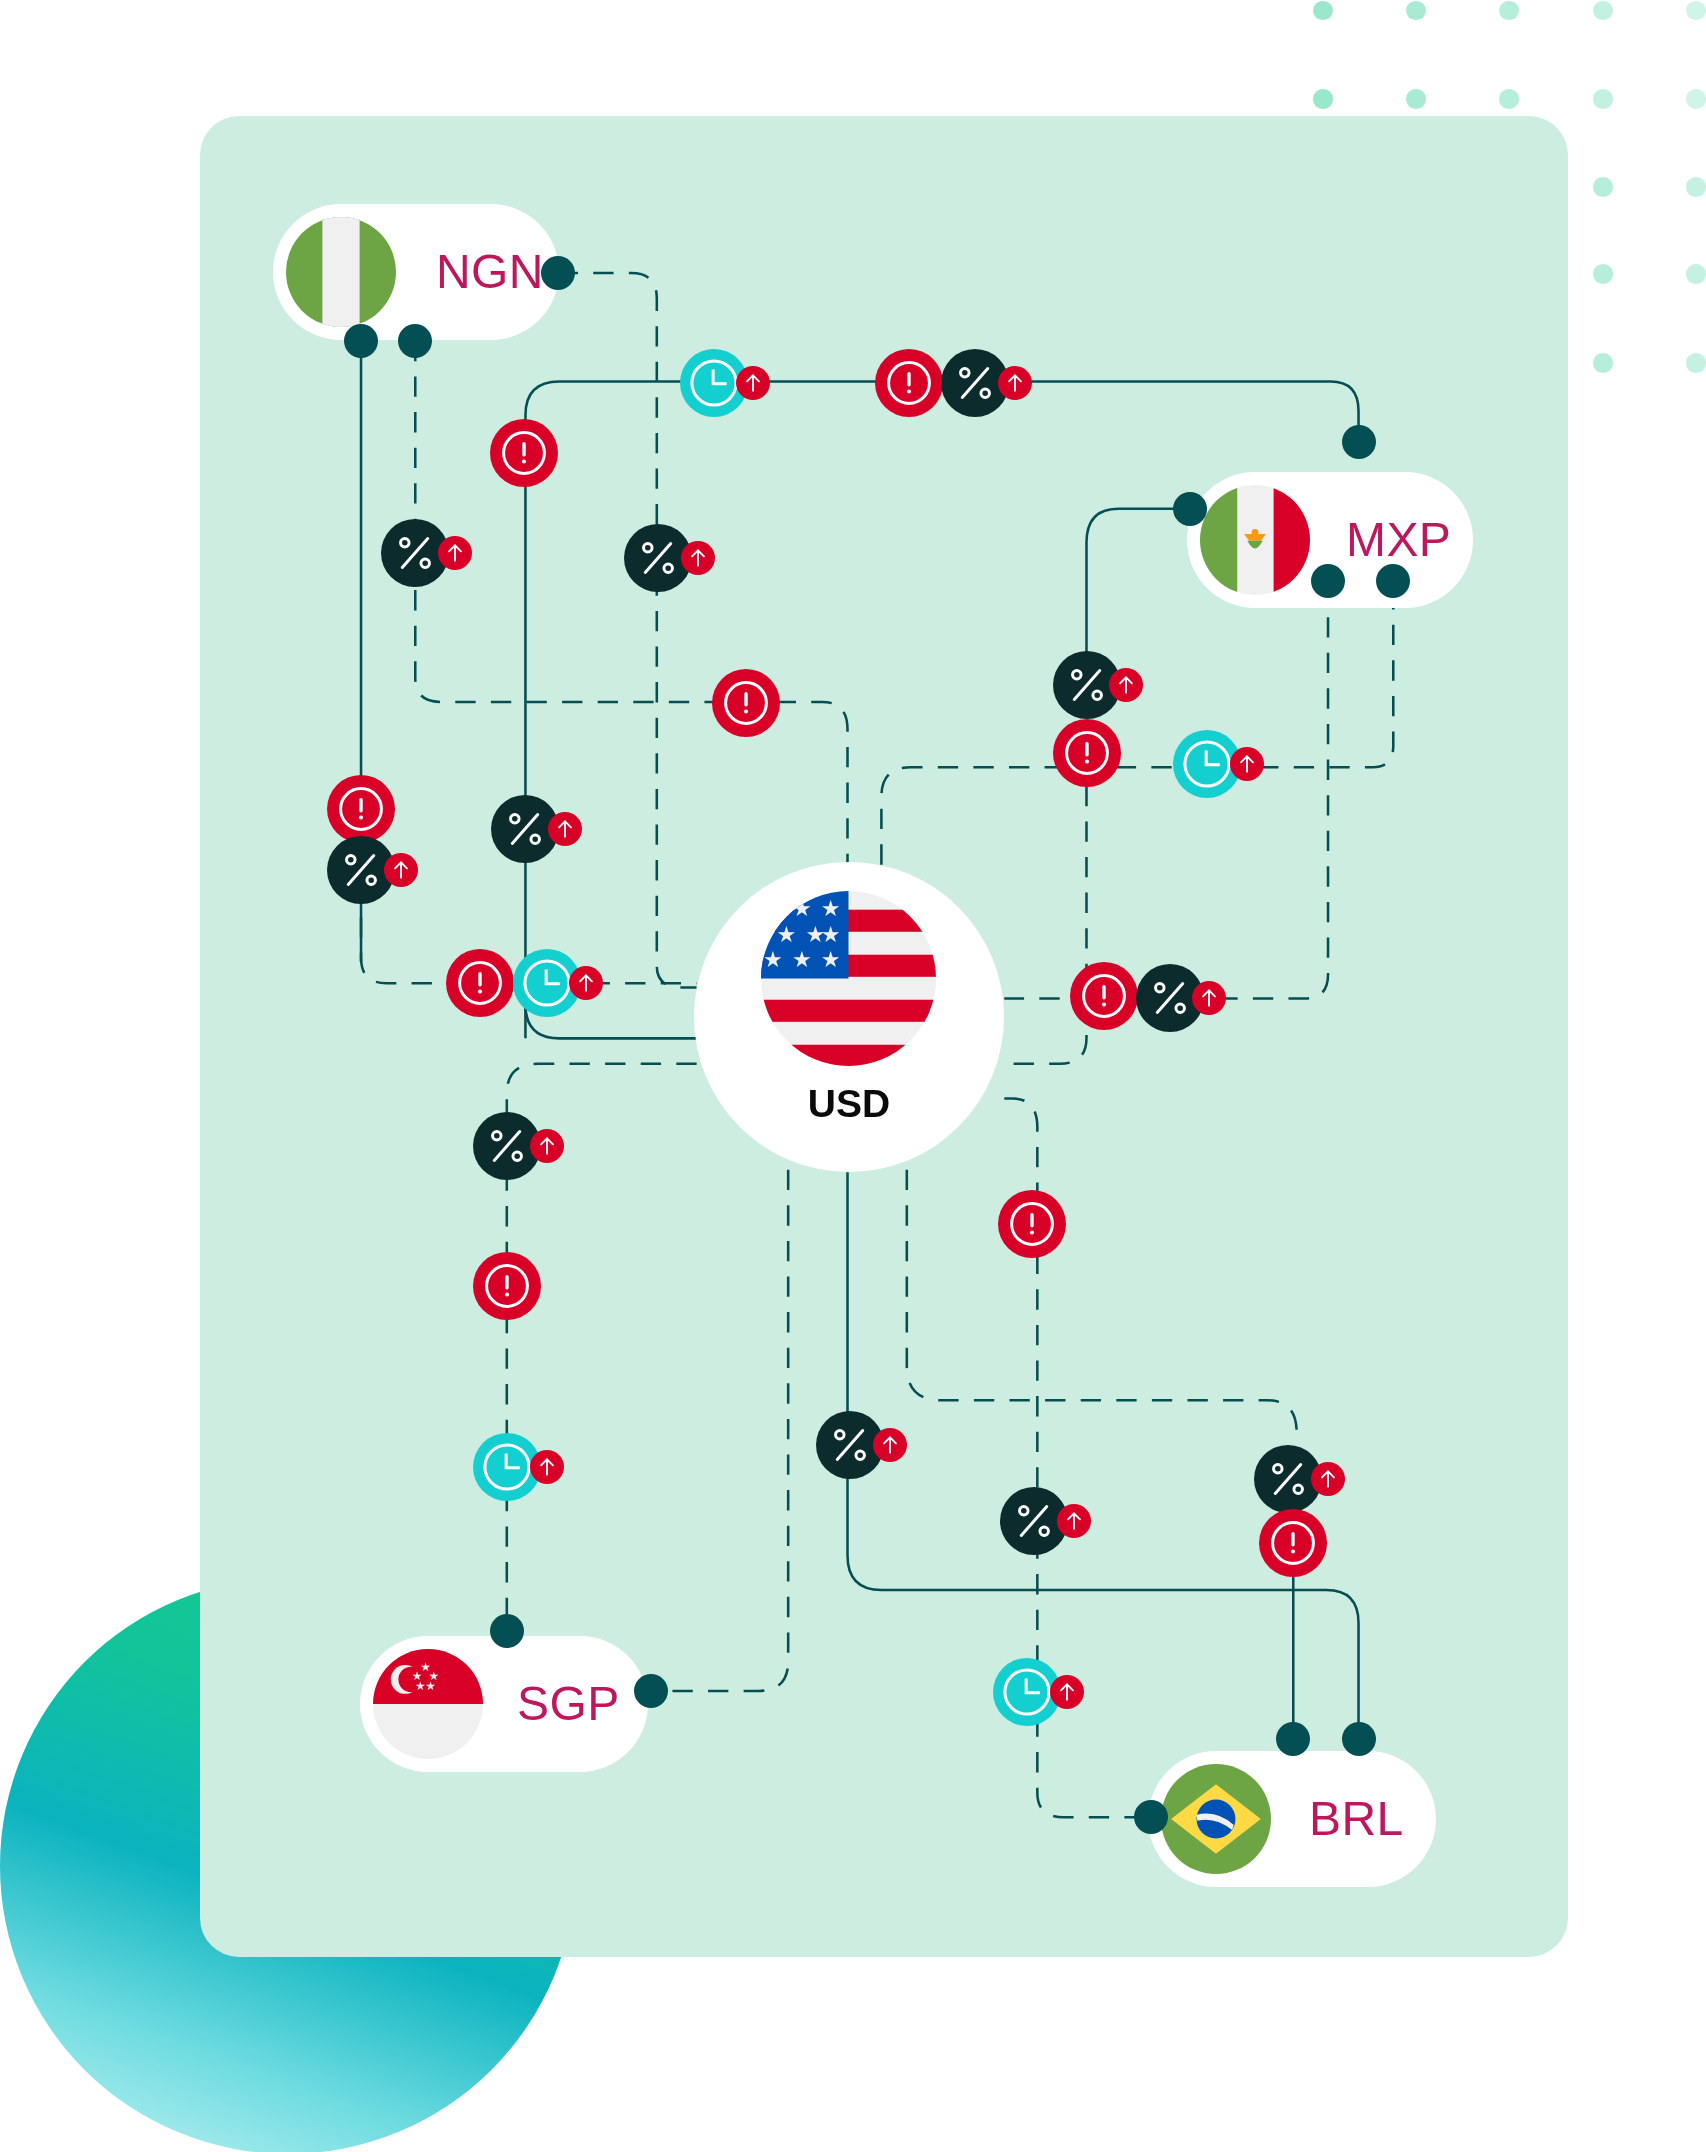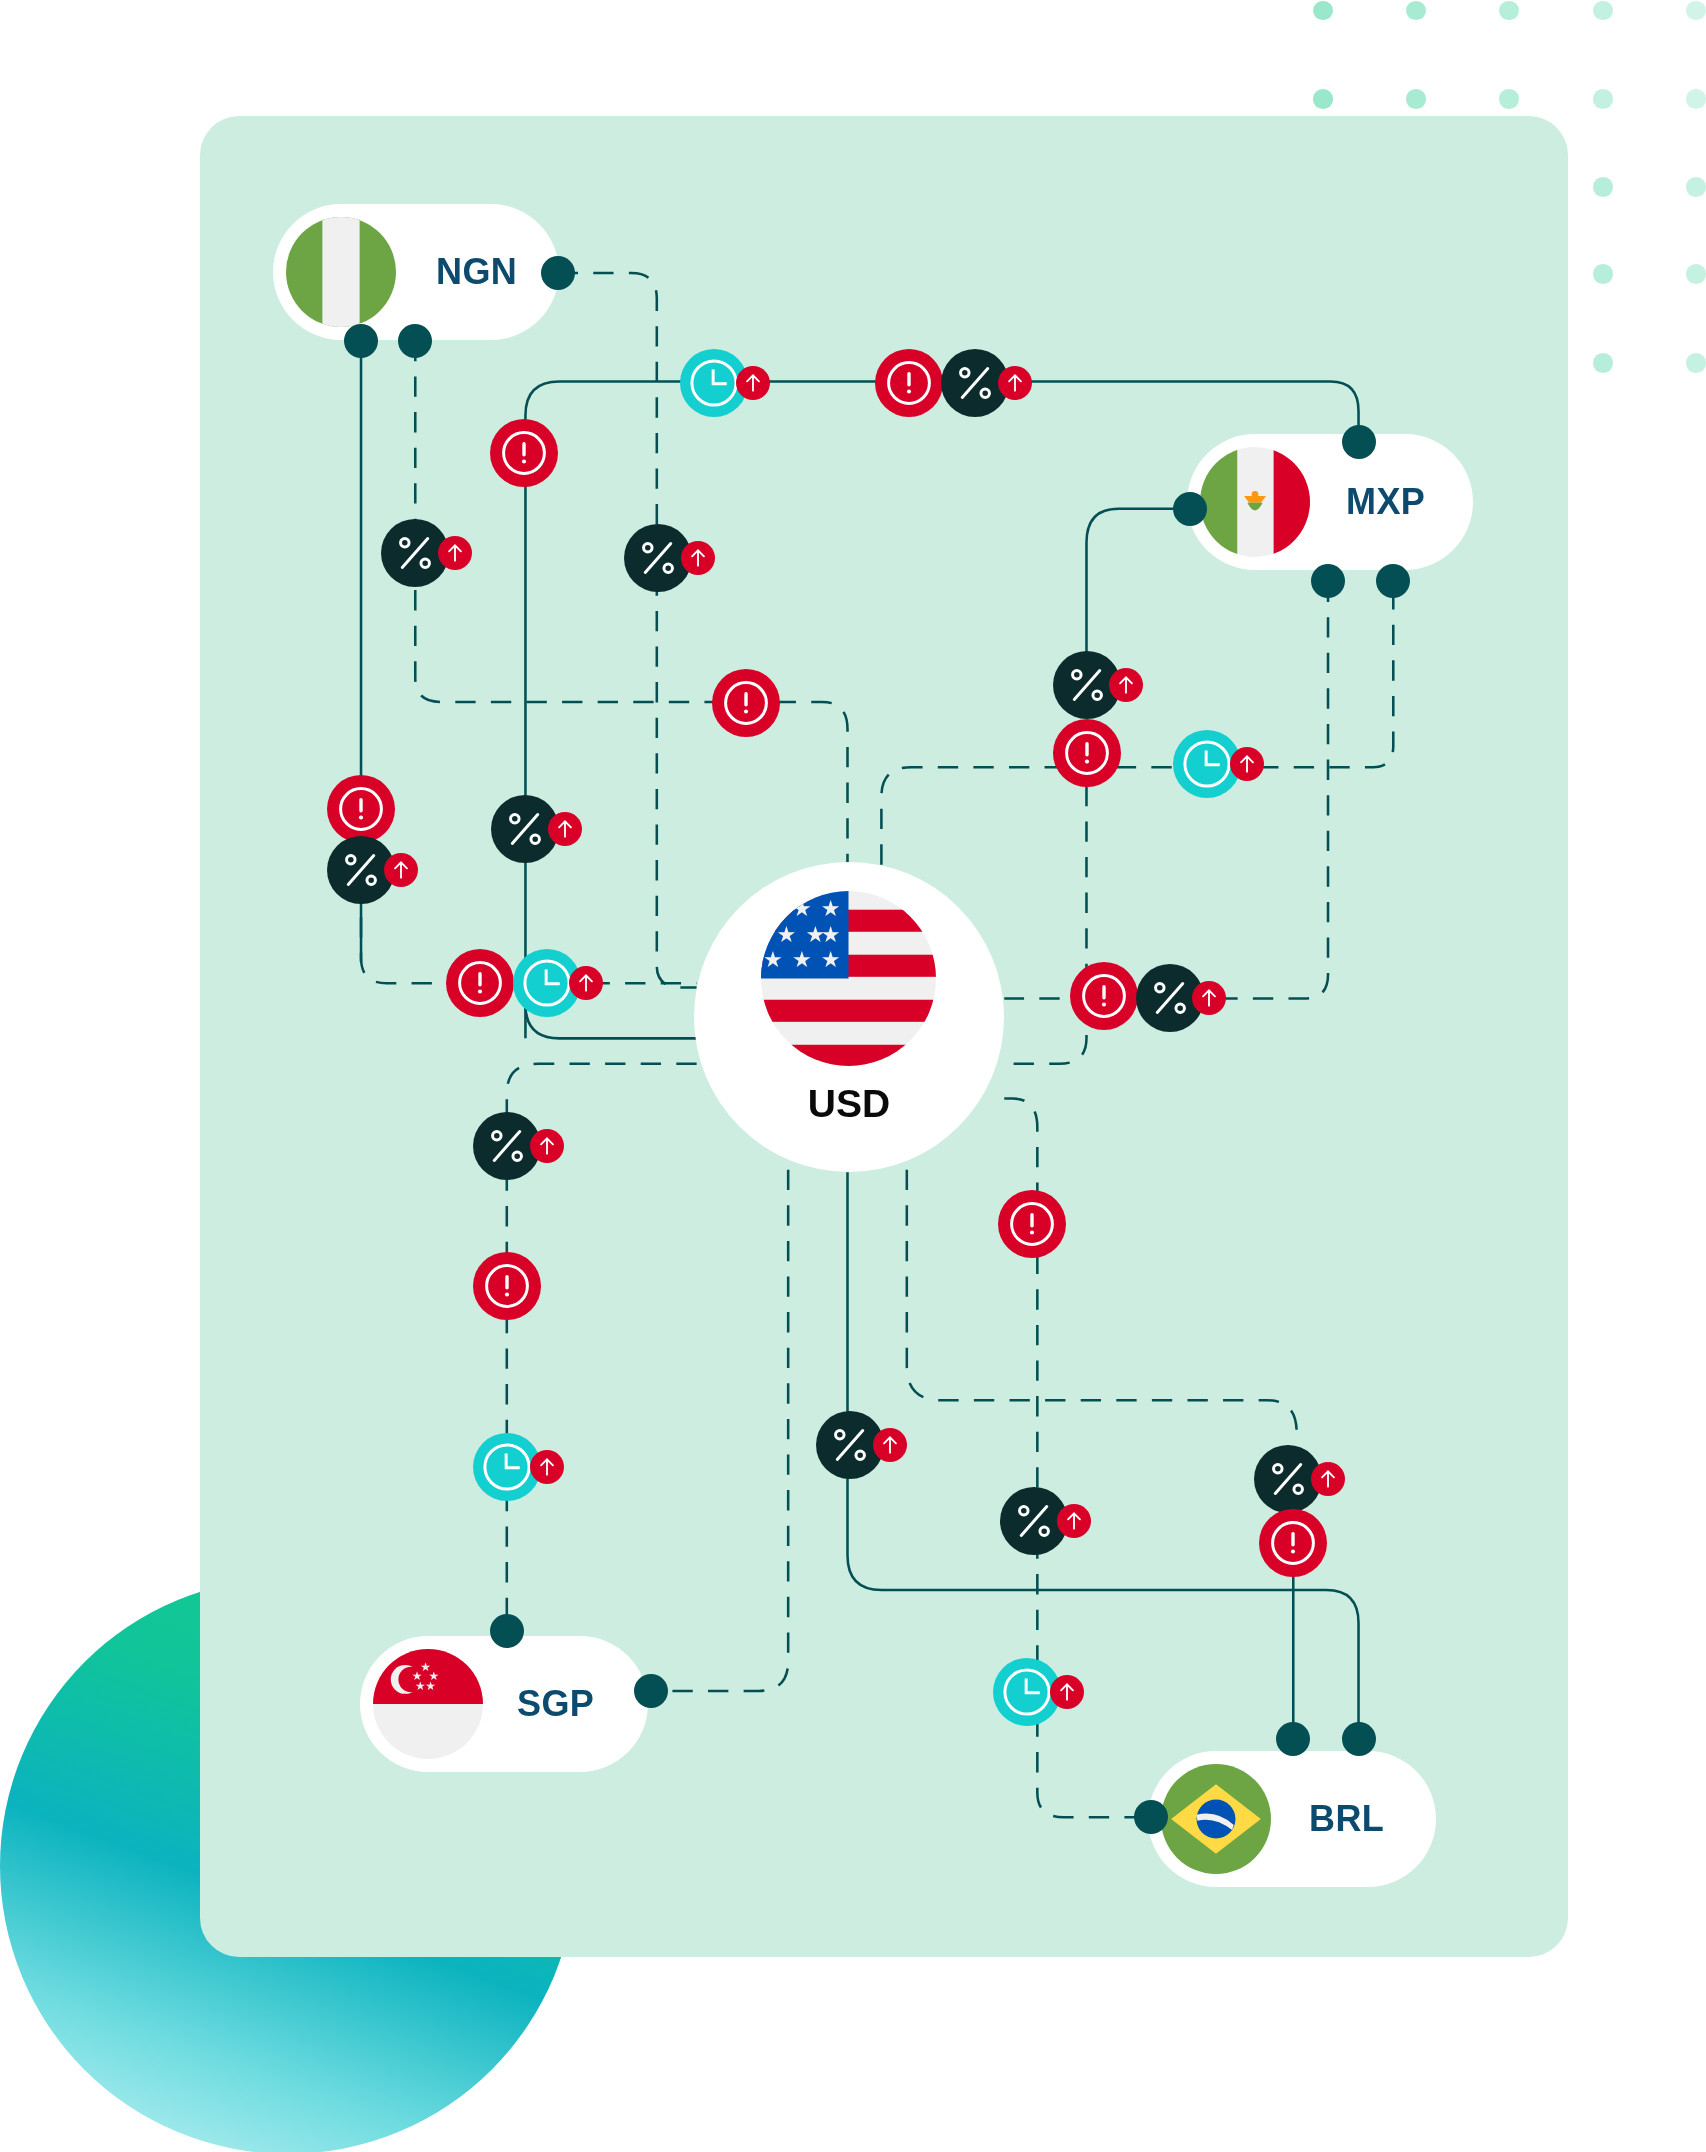--- a/index.html
+++ b/index.html
@@ -5,21 +5,21 @@
   html,body{margin:0;padding:0;background:#ffffff;}
   body{width:1706px;height:2153px;position:relative;overflow:hidden;font-family:"Liberation Sans",sans-serif;}
   .abs{position:absolute;}
   #blob{left:0;top:1578px;width:576px;height:576px;border-radius:50%;
     background:linear-gradient(200deg,#14cc8c 0%,#11c49a 30%,#0bb3bf 55%,#6fdce0 78%,#c8f4f4 100%);}
   #card{left:200px;top:116px;width:1368px;height:1841px;background:#cdede0;border-radius:39px;}
   .dot{position:absolute;width:19.5px;height:19.5px;border-radius:50%;}
   svg#net{position:absolute;left:0;top:0;}
   .pill{position:absolute;background:#fff;border-radius:68px;height:136px;}
   .pill .flag{position:absolute;top:12.7px;left:12.7px;width:110px;height:110px;border-radius:50%;overflow:hidden;}
-  .pill .code{position:absolute;top:0;height:136px;line-height:136px;font-weight:bold;font-size:36px;color:#0c4a6e;letter-spacing:0.4px;}
+  .pill .code{position:absolute;top:0;height:136px;line-height:136px;font-weight:normal;font-size:48px;color:#be185d;letter-spacing:0.4px;}
   #usd{left:694px;top:862px;width:310px;height:310px;border-radius:50%;background:#fff;position:absolute;}
   #usd .flag{position:absolute;left:67px;top:29px;width:175px;height:175px;border-radius:50%;overflow:hidden;}
   #usd .code{position:absolute;left:0;width:310px;top:220px;text-align:center;font-weight:bold;font-size:39px;color:#0a0a0a;}
   .port{position:absolute;width:34px;height:34px;border-radius:50%;background:#034f53;margin:-17px 0 0 -17px;}
   .ico{position:absolute;width:68px;height:68px;margin:-34px 0 0 -34px;}
   .ico svg{display:block;}
   .badge{position:absolute;width:34px;height:34px;margin:-17px 0 0 -17px;}
 </style>
 </head>
 <body>
@@ -98,21 +98,21 @@
 <div class="pill" style="left:273px;top:204px;width:286px;">
   <div class="flag">
     <svg width="110" height="110" viewBox="0 0 130 130">
         <rect width="130" height="130" fill="#6da544"></rect>
         <rect x="43" width="44" height="130" fill="#f0f0f0"></rect>
       </svg>
   </div>
   <div class="code" style="left:163px;">NGN</div>
 </div>
 
-<div class="pill" style="left:1187px;top:434px;width:286px;">
+<div class="pill" style="left:1187px;top:472px;width:286px;">
   <div class="flag">
     <svg width="110" height="110" viewBox="0 0 130 130">
         <rect width="130" height="130" fill="#f0f0f0"></rect>
         <rect width="44" height="130" fill="#6da544"></rect>
         <rect x="87" width="43" height="130" fill="#d80027"></rect>
       <path d="M52 58 H78 L72 66 H58 Z" fill="#ff9811"></path>
         <circle cx="65" cy="56" r="4" fill="#ff9811"></circle>
         <path d="M56 66 Q65 84 74 66 Z" fill="#6da544"></path>
       </svg>
   </div>

